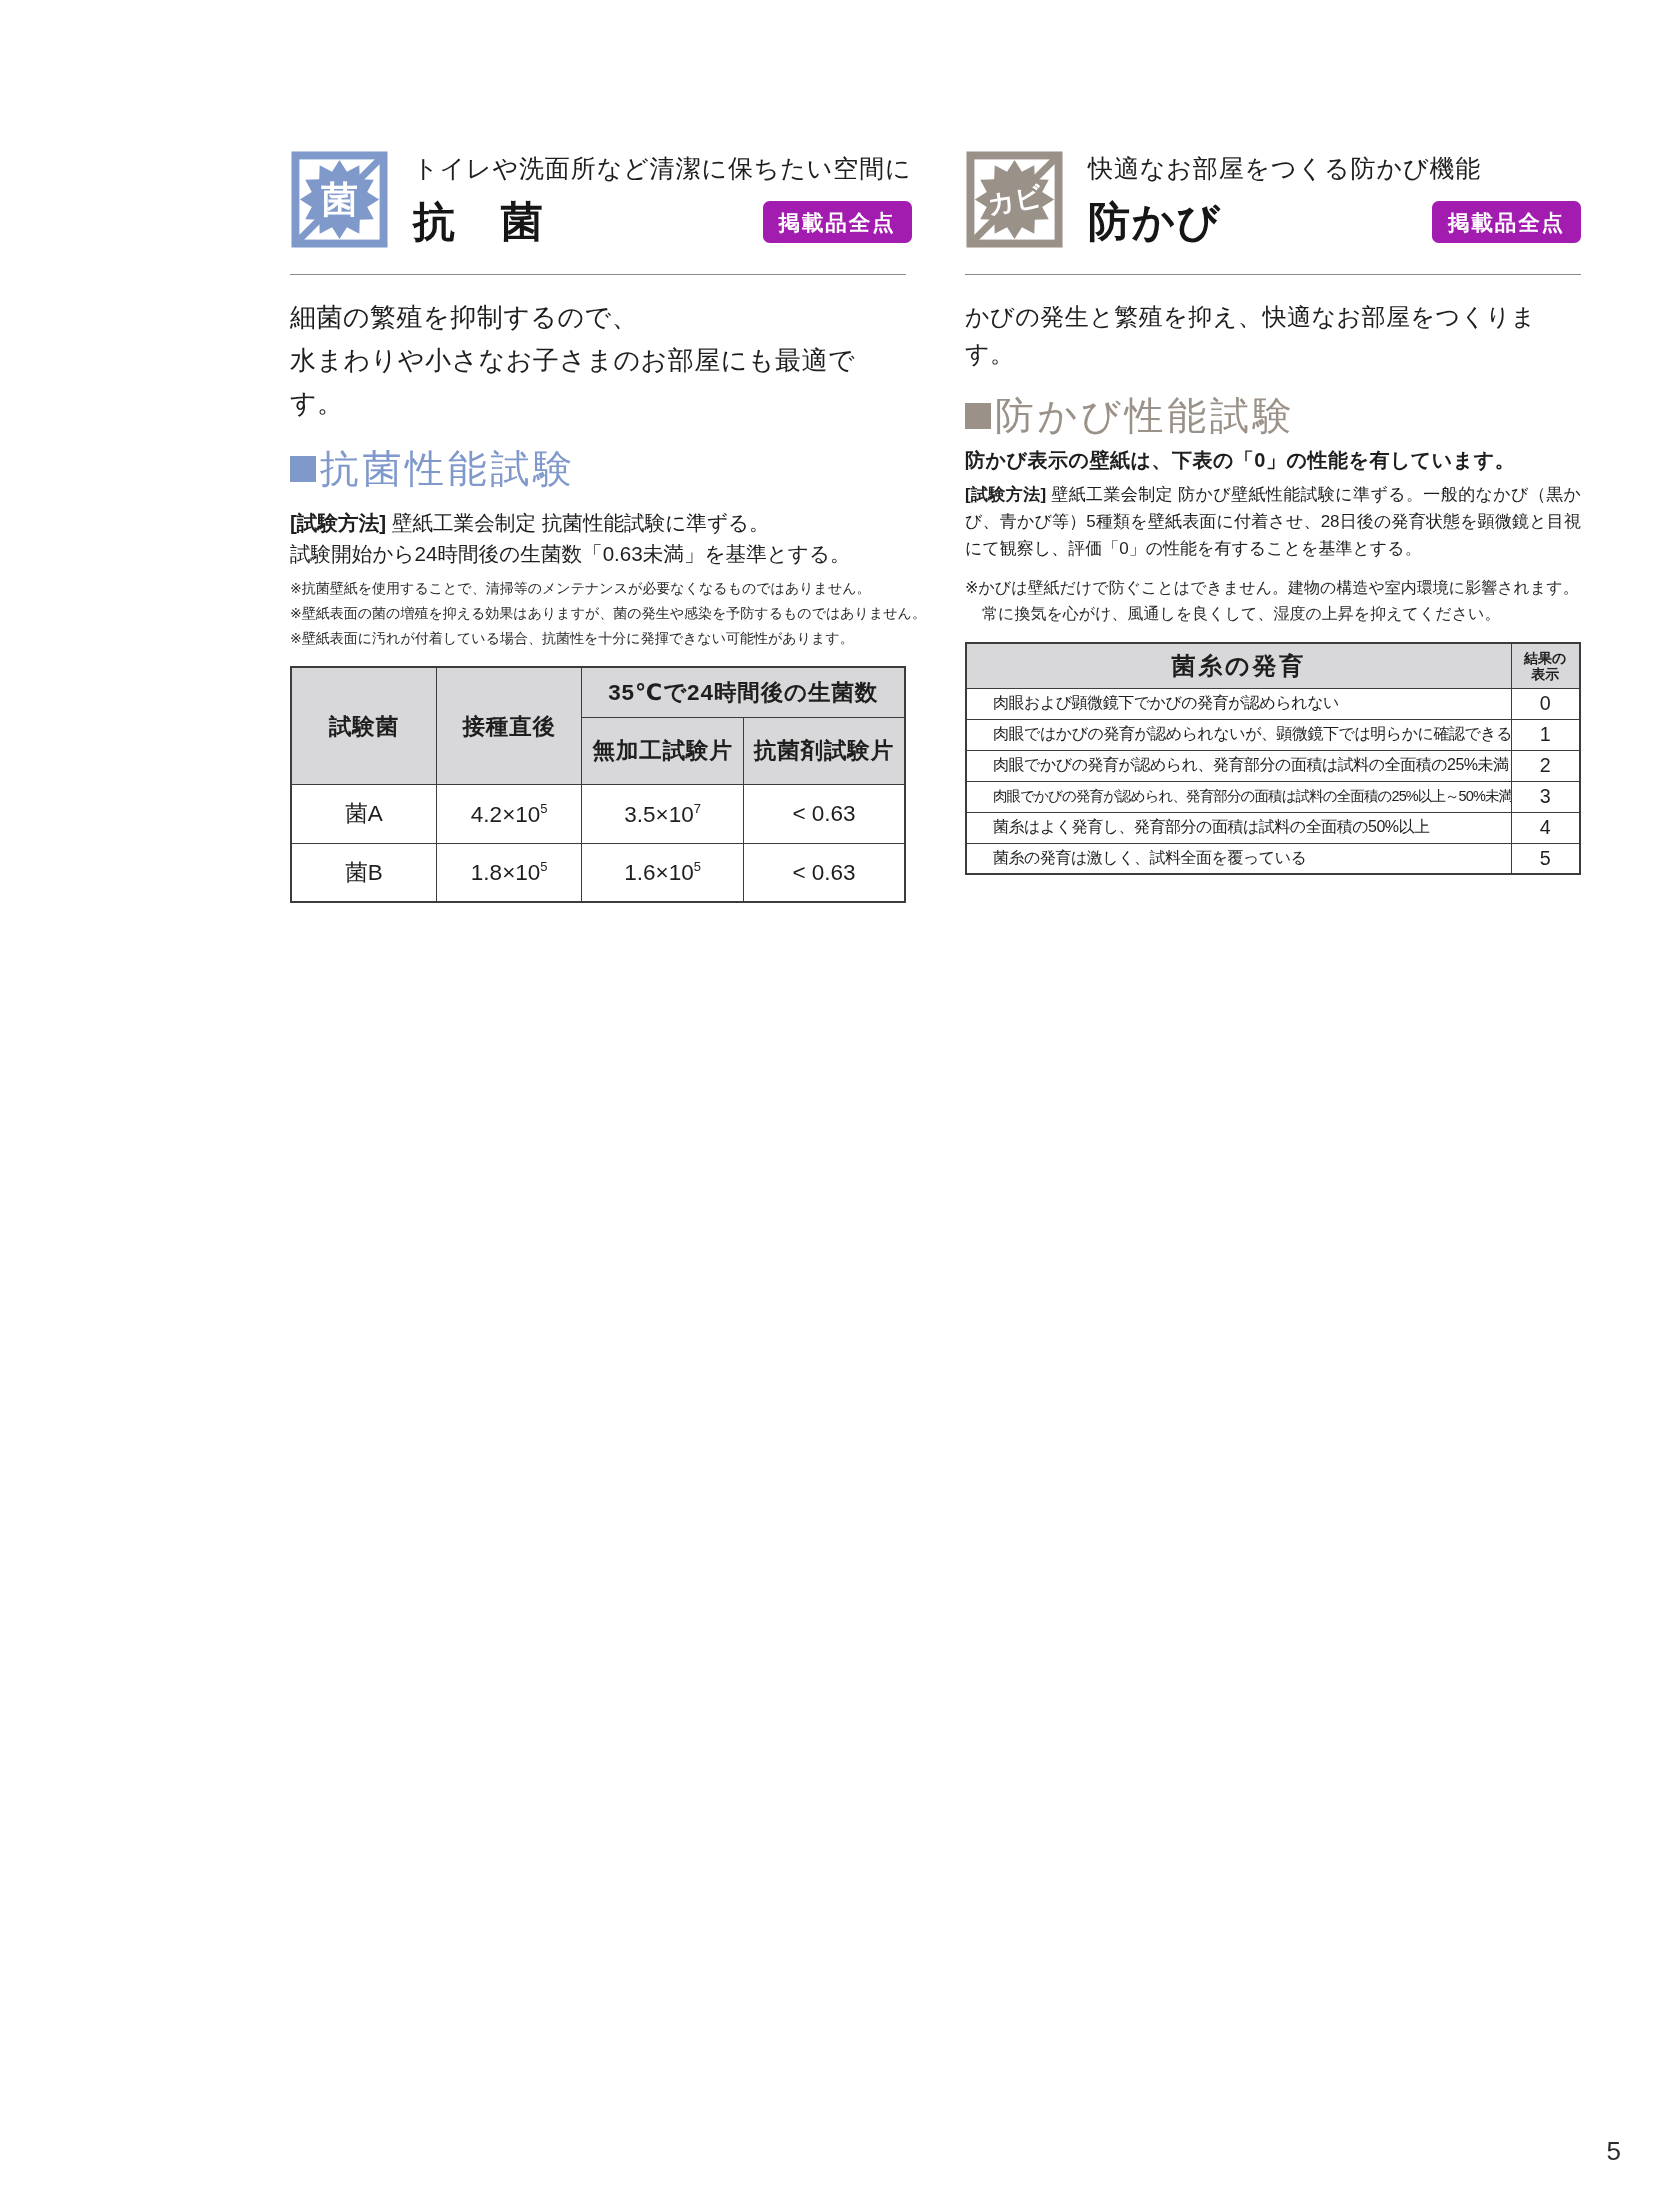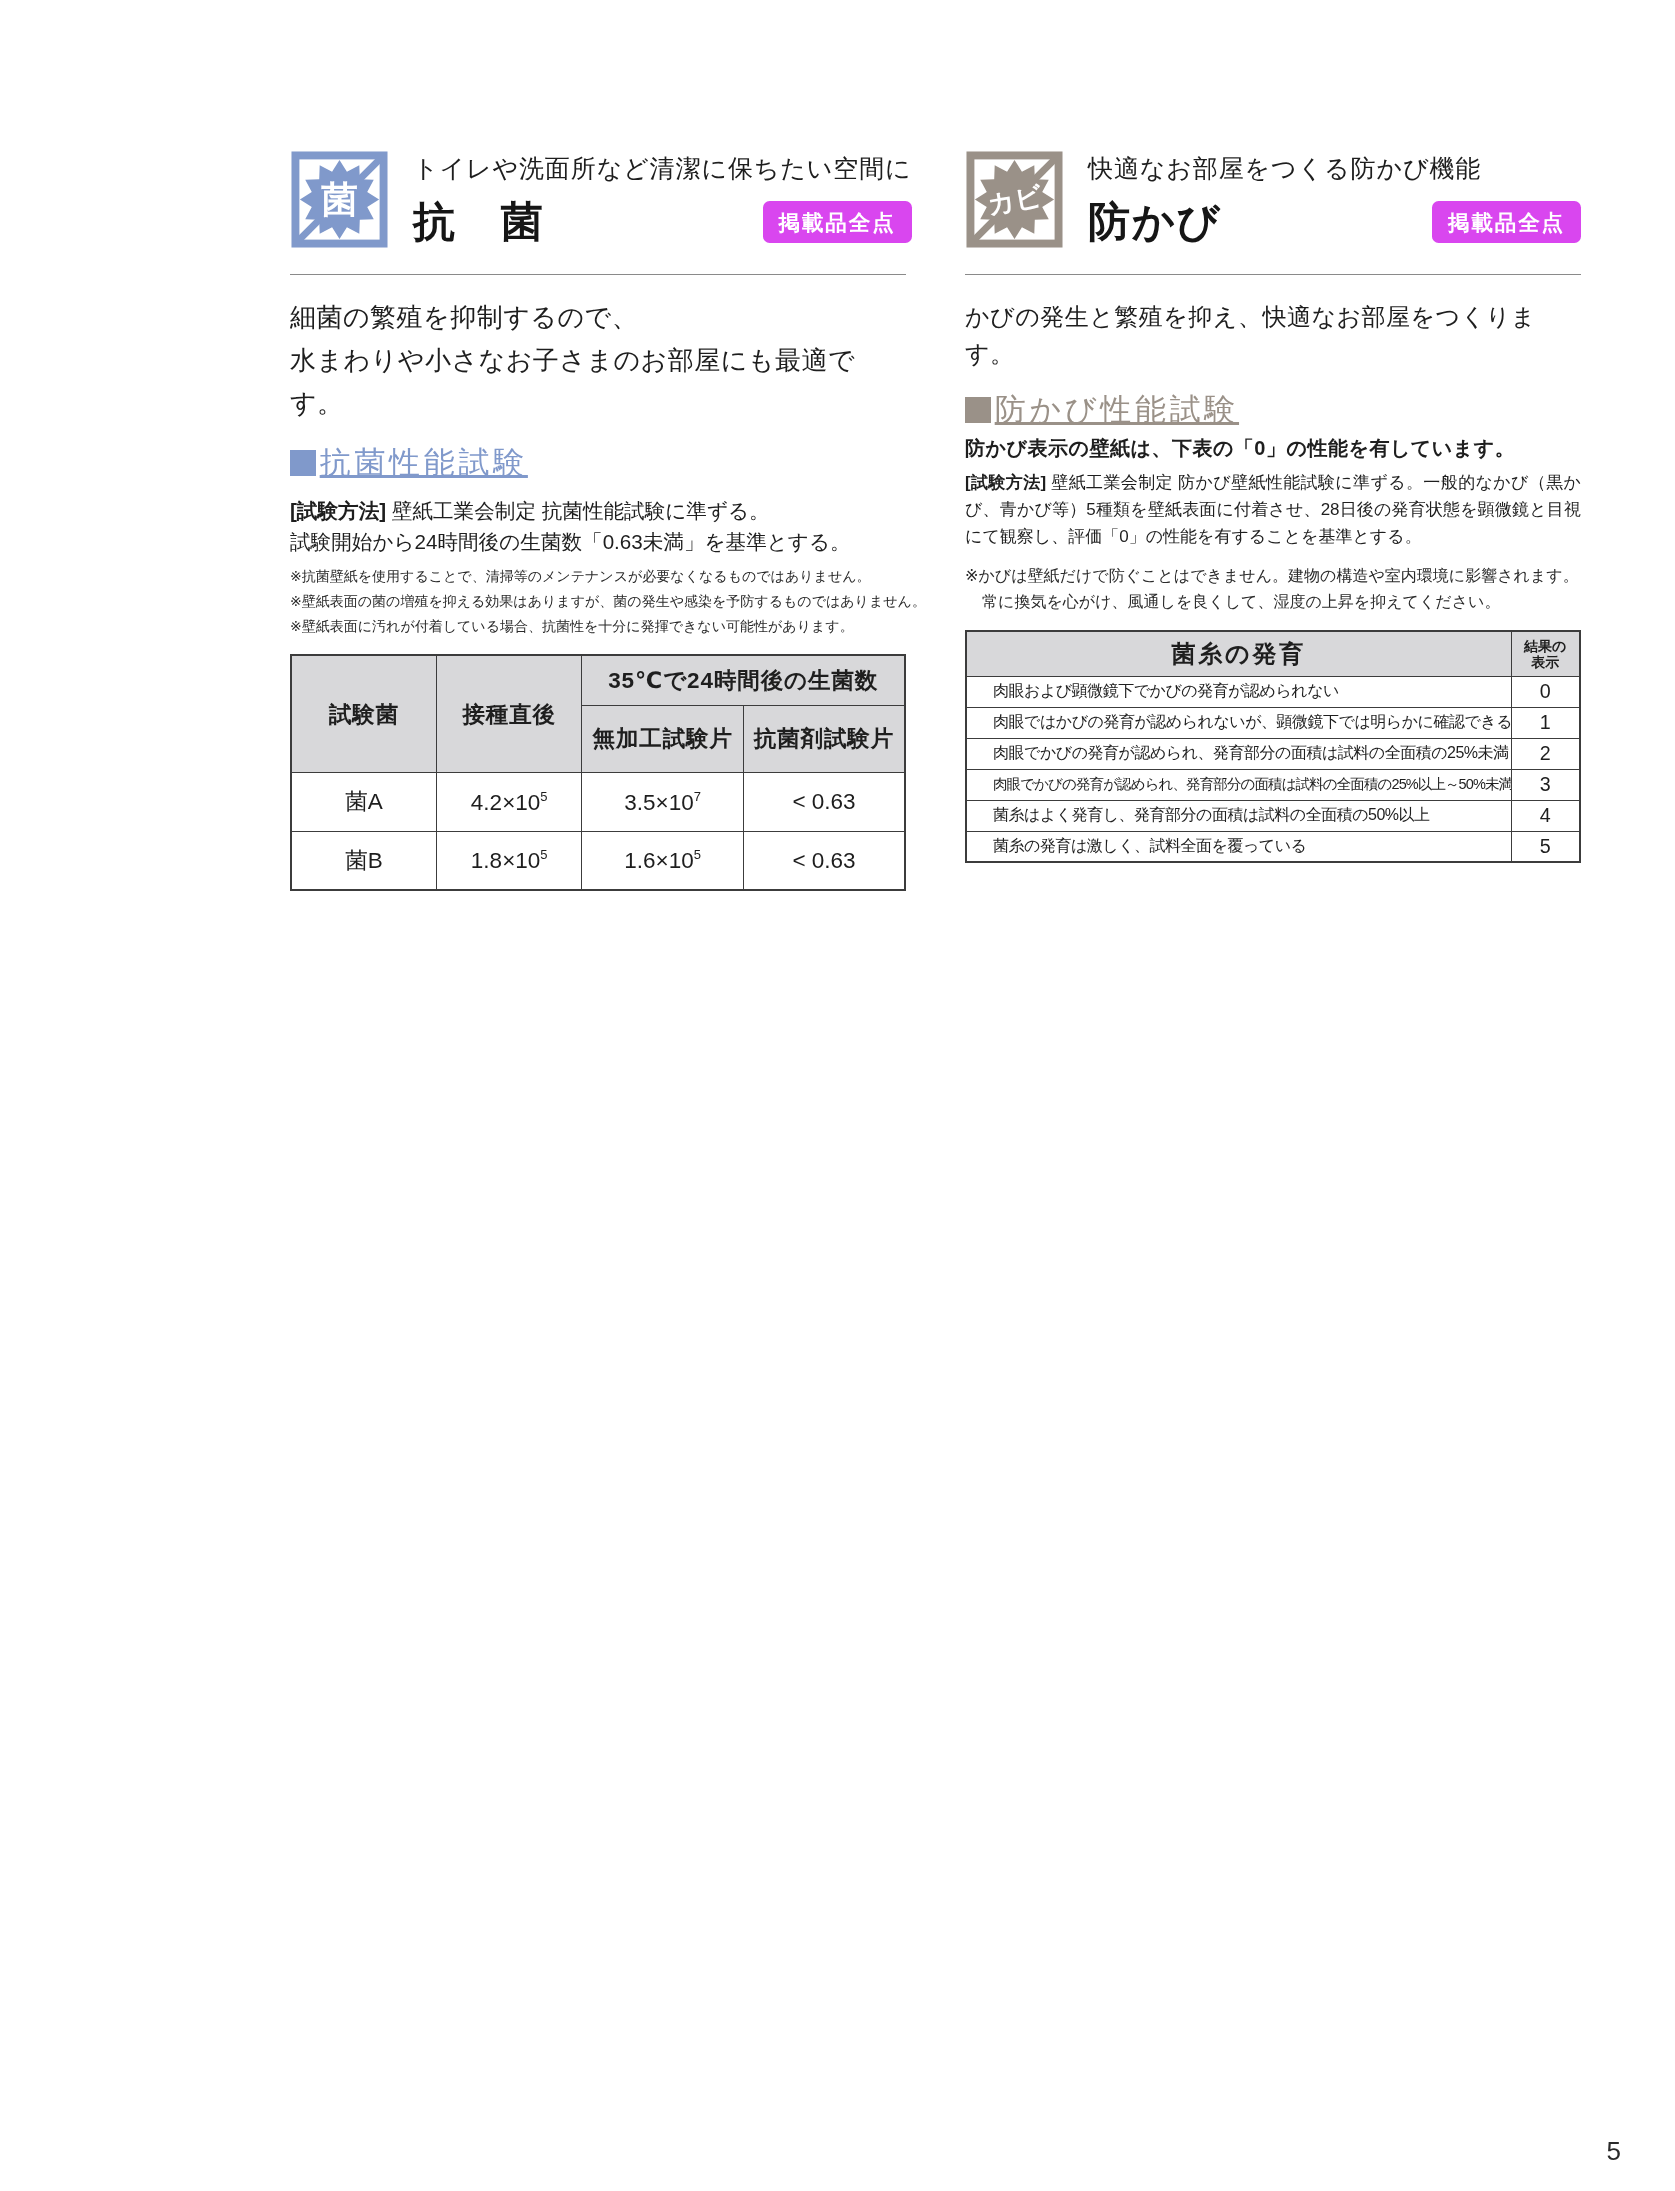--- a/index.html
+++ b/index.html
@@ -28,34 +28,34 @@
 
   
   .feat-header { display:flex; align-items:flex-start; height:99px; }
   .feat-icon { width:99px; height:99px; flex:0 0 99px; margin-right:24px; }
   .feat-icon svg { width:99px; height:99px; display:block; }
   .head-text { flex:1; }
   .tagline { font-size:25px; letter-spacing:0.9px; padding-top:1.9px; white-space:nowrap; }
   .title-row { display:flex; justify-content:space-between; align-items:center; margin-top:9.4px; }
   .feat-title { font-size:42px; font-weight:bold; letter-spacing:1.9px; color:#161616; }
   .badge {
-    background:#d946ef; color:#ffffff;
+    background:#a21caf; color:#ffffff;
     font-size:21.5px; font-weight:bold; letter-spacing:1.9px;
     padding:6.6px 16px; border-radius:6.6px;
     display:inline-block;
   }
   .rule { border:none; border-top:1.9px solid #8a8a8a; margin:25px 0 0 0; }
 
   
   .lead { margin-top:20.6px; font-size:26px; line-height:43px; letter-spacing:0.5px; }
   .lead-single { margin-top:22.5px; font-size:24px; line-height:37px; letter-spacing:0.5px; }
 
   .section-head { display:flex; align-items:center; margin-top:17px; }
   .section-square { width:26px; height:26px; margin-right:3.7px; flex:0 0 26px; }
-  .section-title { font-size:31px; letter-spacing:3.7px; white-space:nowrap;text-decoration:underline; }
+  .section-title { font-size:39px; letter-spacing:3.7px; white-space:nowrap; }
   .blue-ink { color:#8099cb; }
   .blue-bg { background:#8099cb; }
   .taupe-ink { color:#9a9188; }
   .taupe-bg { background:#9a9188; }
 
   .intro-bold { margin-top:4px; font-size:20px; font-weight:bold; letter-spacing:0.5px; }
 
   .method { margin-top:11.2px; font-size:20.6px; line-height:31px; }
   .method-r { margin-top:7.5px; font-size:17px; line-height:27px; text-align:justify; }
   .method-label { font-weight:bold; }

